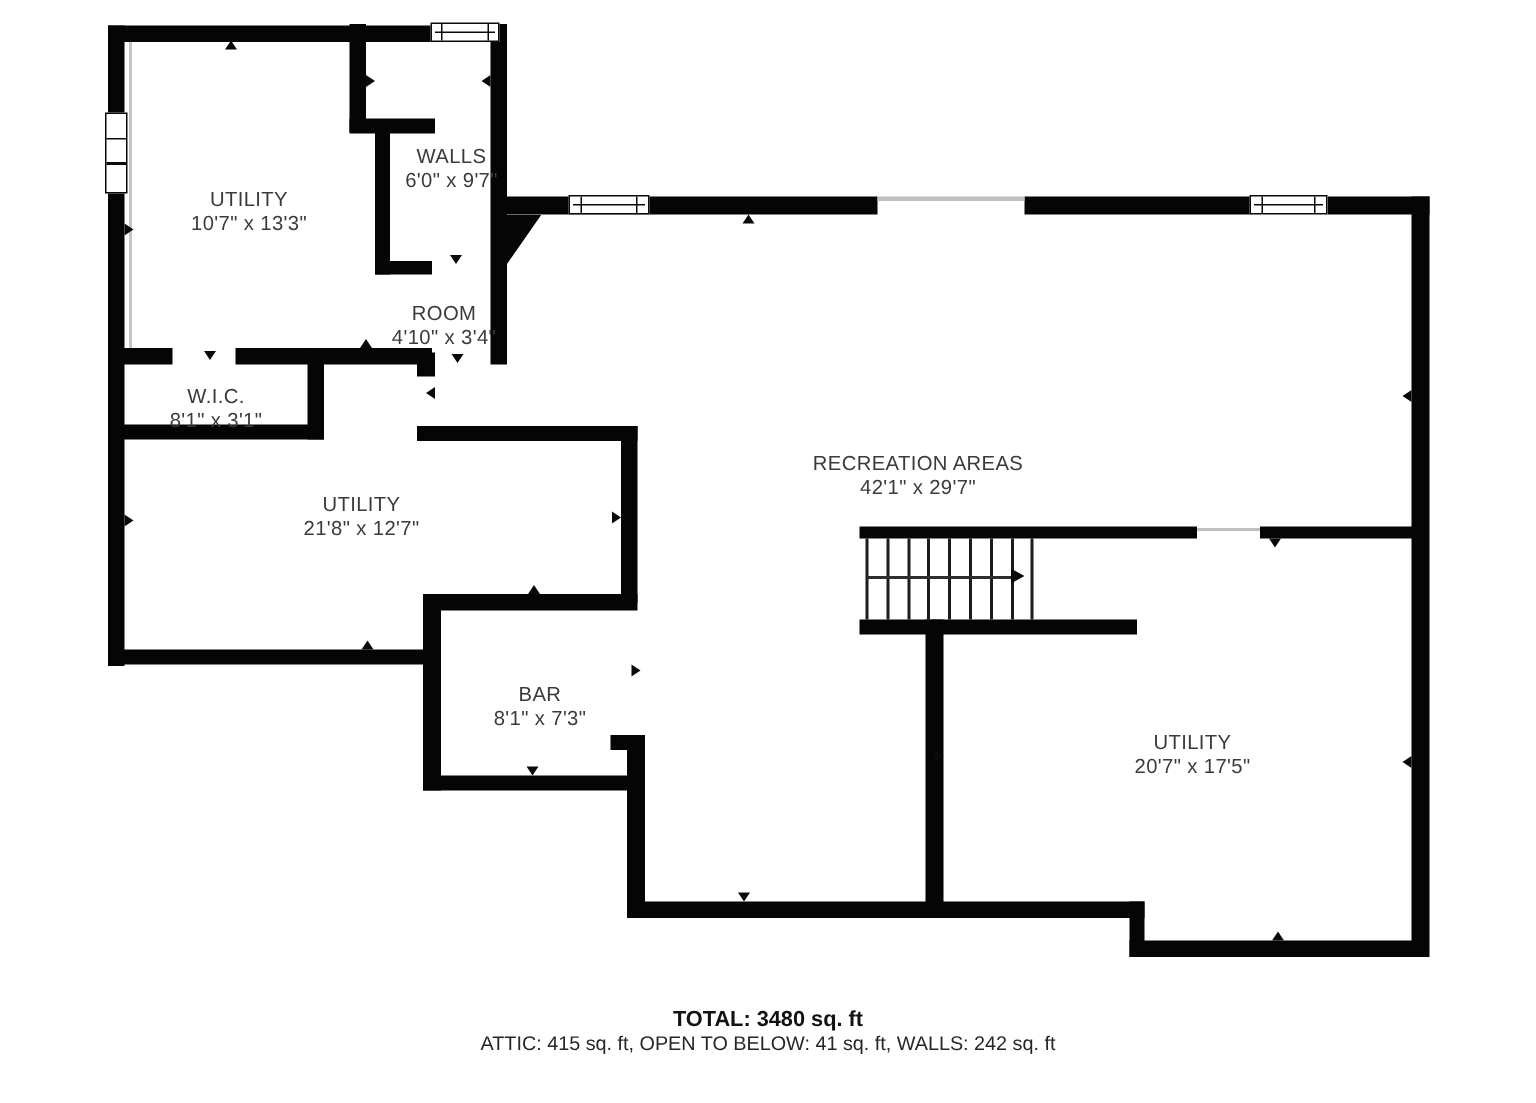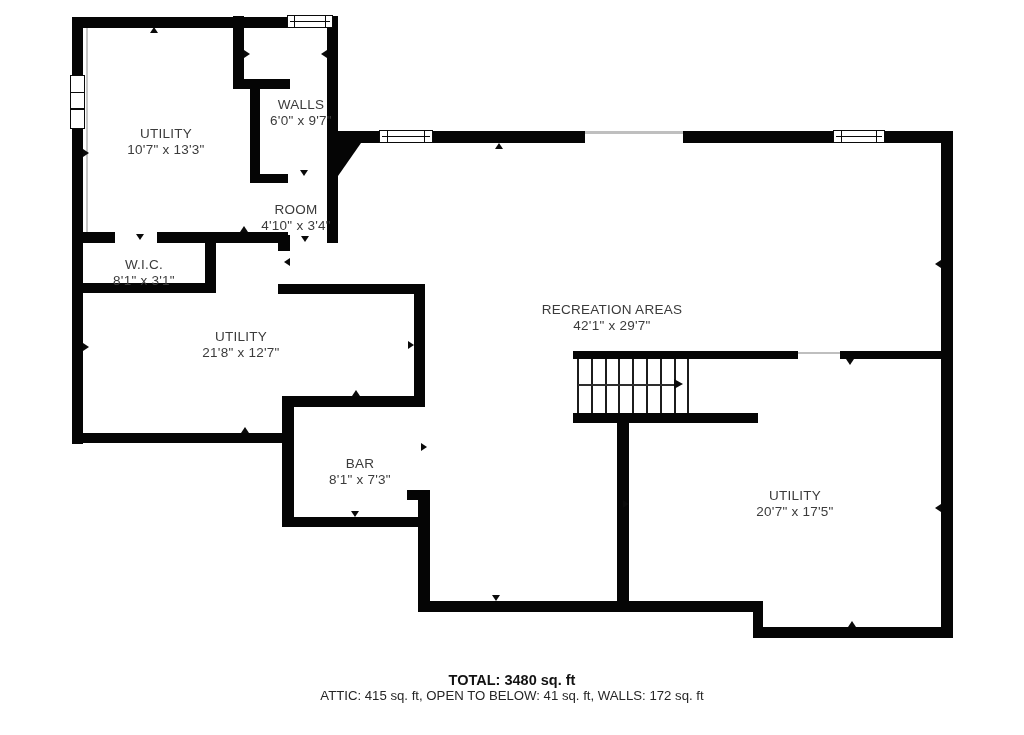--- a/index.html
+++ b/index.html
@@ -155,16 +155,16 @@
     <div>RECREATION AREAS</div>
     <div>42'1" x 29'7"</div>
   </div>
   <div class="room-label" style="left:795px;top:503px">
     <div>UTILITY</div>
     <div>20'7" x 17'5"</div>
   </div>
 
   <div id="summary">
     <div class="title">TOTAL: 3480 sq. ft</div>
-    <div>ATTIC: 415 sq. ft, OPEN TO BELOW: 41 sq. ft, WALLS: 172 sq. ft</div>
+    <div>ATTIC: 415 sq. ft, OPEN TO BELOW: 41 sq. ft, WALLS: 242 sq. ft</div>
   </div>
 
 </div>
 
 </body></html>

